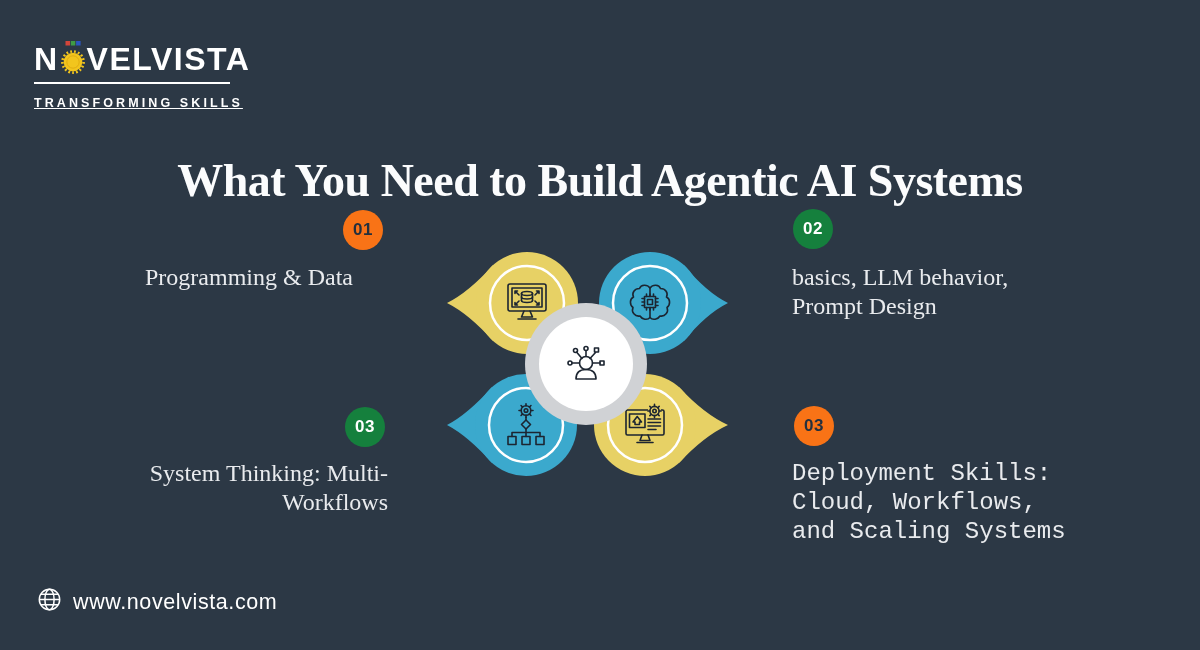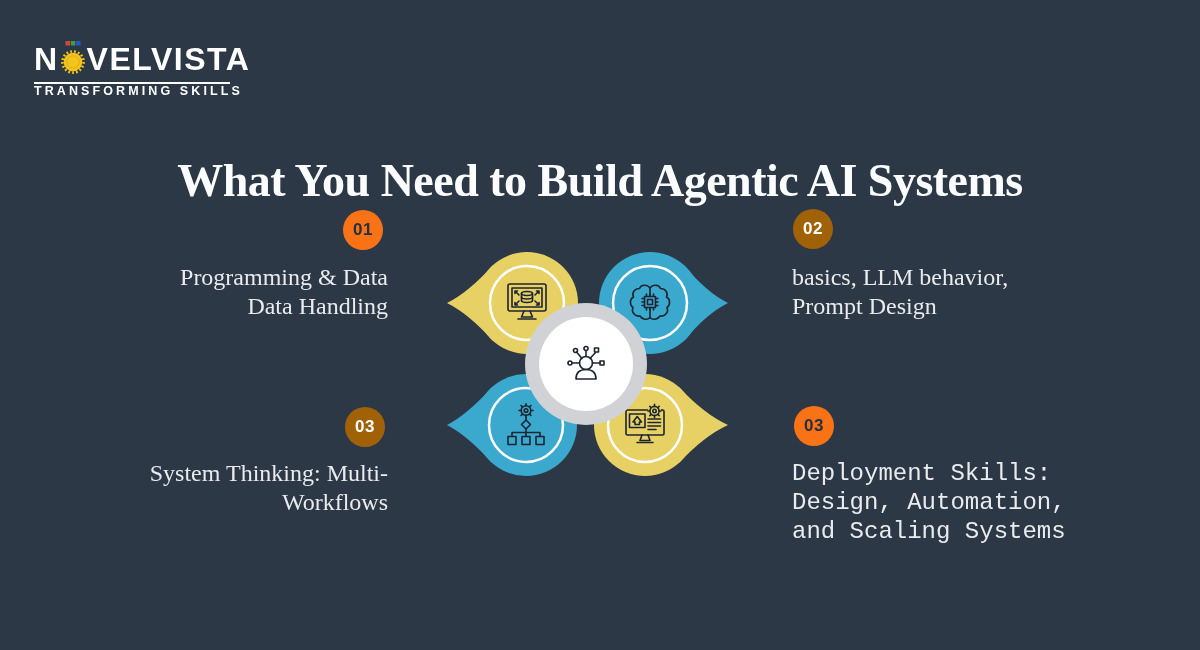--- a/index.html
+++ b/index.html
@@ -12,52 +12,53 @@
 
   
   .logo { position:absolute; left:34px; top:38px; }
   .logo-row {
     display:flex; align-items:center;
     font-family:"Liberation Sans", sans-serif; font-weight:bold;
     color:#ffffff; font-size:32px; letter-spacing:1.5px; line-height:1;
   }
   .logo-sun { margin:0 1px; position:relative; top:2px; }
   .logo-tagline {
-    margin-top:3px; border-top:2px solid #ffffff; padding-top:0;
+    margin-top:3px; border-top:2px solid #ffffff; padding-top:12px;
     color:#ffffff; font-family:"Liberation Sans", sans-serif;
     font-size:12.5px; font-weight:bold; letter-spacing:3.1px; width:196px;
     white-space:nowrap;
+    text-decoration:underline;
   }
 
   
   .title {
     position:absolute; left:0; right:0; top:110px; text-align:center;
     color:#fbfcfd; font-size:46px; font-weight:700; letter-spacing:-0.5px;margin-top:44px;
   }
 
   
   .badge {
     position:absolute; width:40px; height:40px; border-radius:50%;
     display:flex; align-items:center; justify-content:center;
     font-family:"Liberation Sans", sans-serif; font-weight:bold; font-size:17px;
     letter-spacing:0.5px;
   }
   .badge.yellow { background:#f97316; color:#24303e; }
-  .badge.blue   { background:#a16207; color:#ffffff; }
+  .badge.blue   { background:#15803d; color:#ffffff; }
   .badge-01 { left:343px; top:210px; }
   .badge-02 { left:793px; top:209px; }
   .badge-03 { left:794px; top:406px; }
   .badge-04 { left:345px; top:407px; }
 
   
   .item-text {
     position:absolute; color:#e9ebee; font-size:24px; line-height:29px;
   }
   .item-text span { display:block; }
-  .text-01 { left:110px; width:278px; top:263px; text-align:right; }
+  .text-01 { left:110px; width:278px; top:263px; text-align:center; }
   .text-02 { left:792px; width:285px; top:263px; text-align:left; }
   .text-03 { left:792px; width:285px; top:459px; text-align:left;font-family:Liberation Mono, monospace; }
   .text-04 { left:100px; width:288px; top:459px; text-align:right; }
 
   
   .diagram { position:absolute; left:430px; top:235px; width:340px; height:260px; }
 
   
   .footer {
     position:absolute; left:36px; top:586px;
@@ -99,29 +100,28 @@
   </div>
   <div class="badge yellow badge-03">
     <span>03</span>
   </div>
   <div class="badge blue badge-04">
     <span>03</span>
   </div>
 
   <div class="item-text text-01">
     <span>Programming &amp; Data</span>
-    <span>Data Handling</span>
   </div>
   <div class="item-text text-02">
     <span>basics, LLM behavior,</span>
     <span>Prompt Design</span>
   </div>
   <div class="item-text text-03">
     <span>Deployment Skills:</span>
-    <span>Design, Automation,</span>
+    <span>Cloud, Workflows,</span>
     <span>and Scaling Systems</span>
   </div>
   <div class="item-text text-04">
     <span>System Thinking: Multi-</span>
     <span>Workflows</span>
   </div>
 
   <div class="diagram">
     <svg width="340" height="260" viewBox="0 0 340 260">
 
@@ -210,14 +210,24 @@
         <path d="M18,16.5 L12.5,10"></path>
         <circle cx="11.5" cy="8.5" r="2"></circle>
         <path d="M22,14.5 V8.5"></path>
         <circle cx="22" cy="6.5" r="2"></circle>
         <path d="M26,16.5 L31.5,10.5"></path>
         <rect x="30.5" y="6" width="4" height="4"></rect>
       </g>
     </svg>
   </div>
 
+  <div class="footer">
+    <span>
+      <svg width="27" height="27" viewBox="0 0 27 27" fill="none" stroke="#ffffff" stroke-width="1.5">
+        <circle cx="13.5" cy="13.5" r="10.2"></circle>
+        <ellipse cx="13.5" cy="13.5" rx="4.6" ry="10.2"></ellipse>
+        <path d="M3.3,13.5 H23.7 M5,8.2 H22 M5,18.8 H22"></path>
+      </svg>
+    </span>
+    <span>www.novelvista.com</span>
+  </div>
 
 </div>
 
 </body></html>

